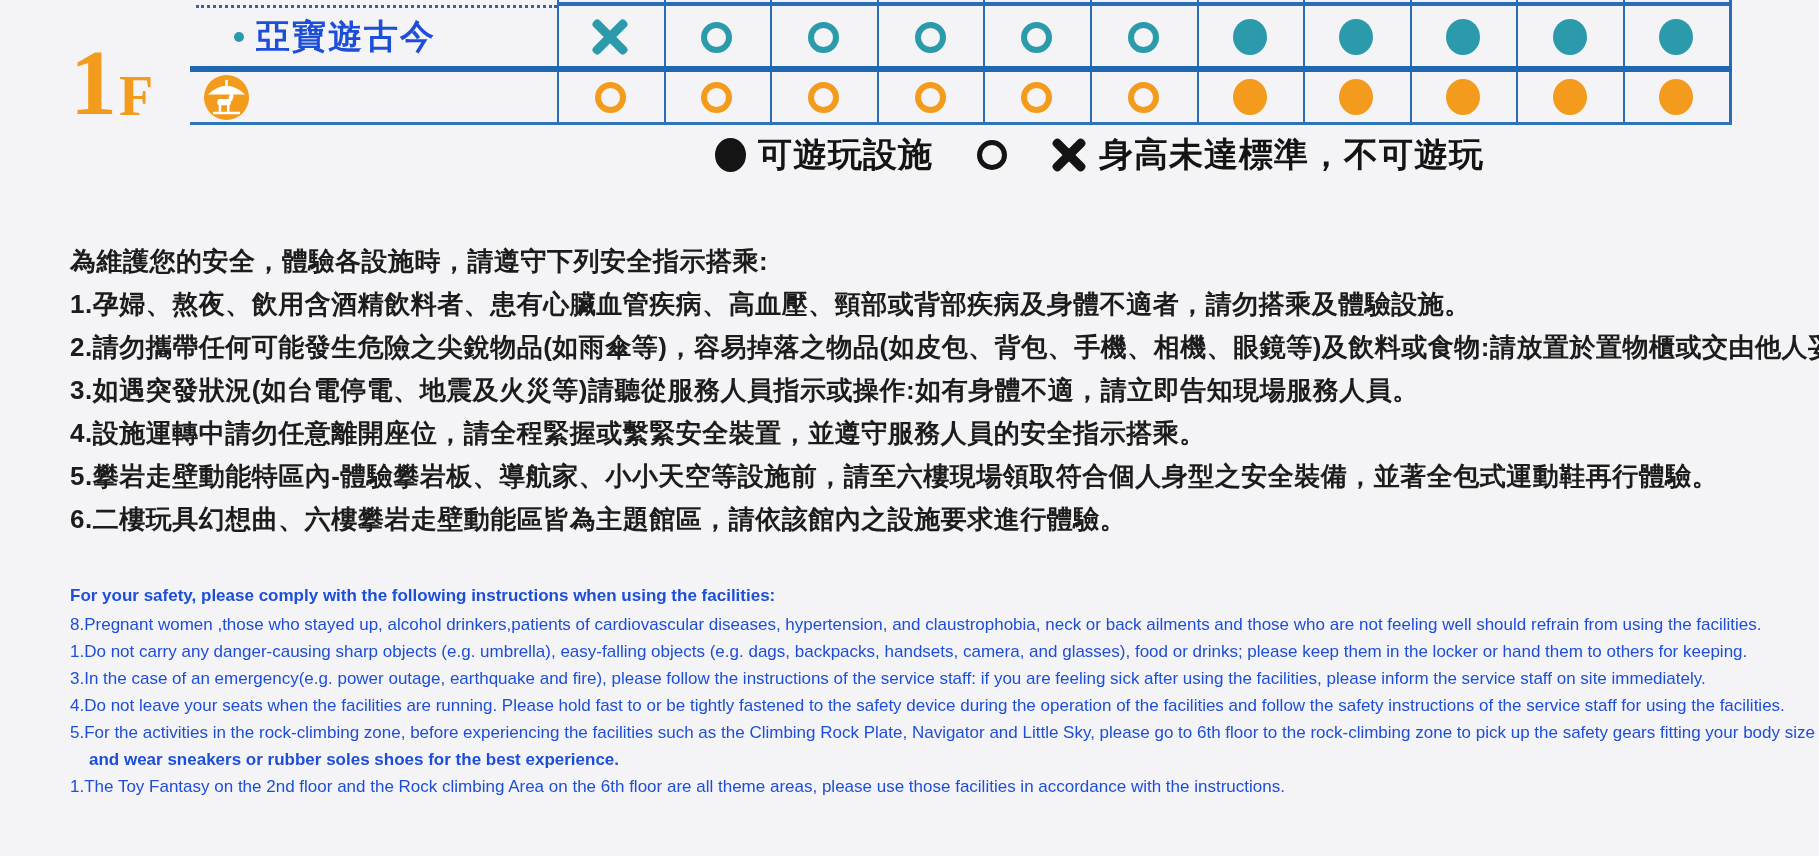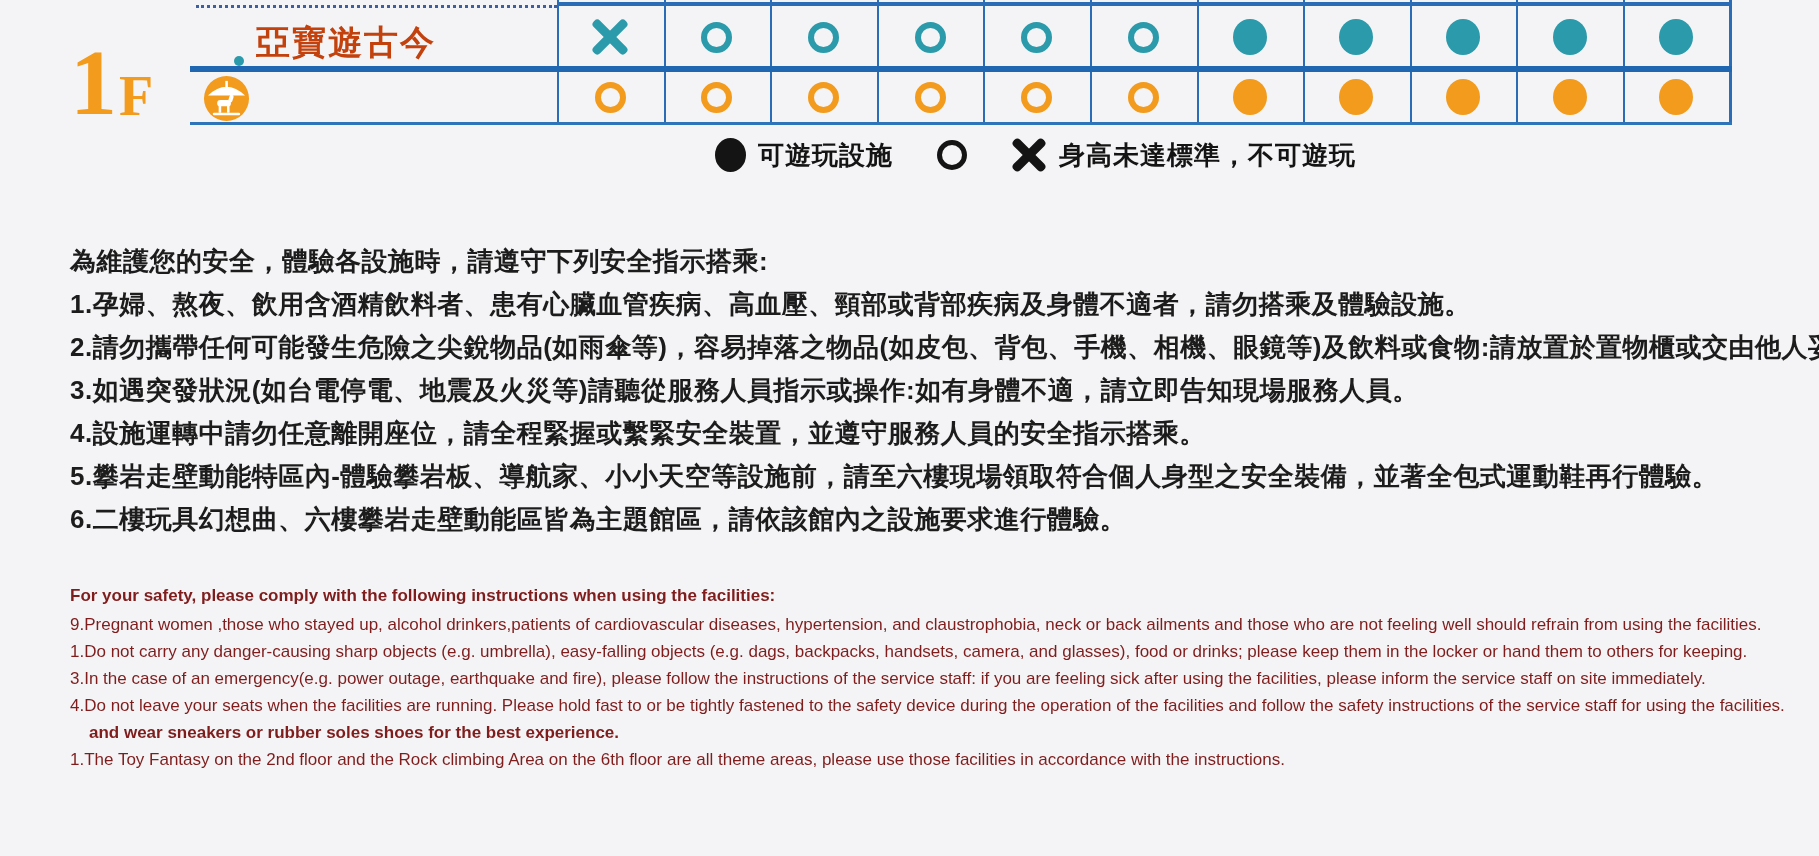--- a/index.html
+++ b/index.html
@@ -13,21 +13,21 @@
   .topline{position:absolute;left:557px;top:2px;width:1175px;height:4px;background:#2a6cb5;}
   .dottedline{position:absolute;left:196px;top:5px;width:361px;height:0;border-top:3px dotted #3b5fa0;}
   .divider{position:absolute;left:190px;top:66px;width:1542px;height:6px;background:#1f67b0;}
   .bottomline{position:absolute;left:190px;top:122px;width:1542px;height:3px;background:#2e74b8;}
 
   .floor{position:absolute;left:70px;top:46px;display:flex;align-items:flex-end;color:#f29b1d;
     font-family:"Liberation Serif",serif;font-weight:bold;}
   .floor .num{font-size:94px;line-height:72px;}
   .floor .ltr{font-size:56px;line-height:44px;margin-left:2px;}
 
-  .namecell{position:absolute;left:190px;width:367px;display:flex;align-items:flex-end;color:#c2410c;}
+  .namecell{position:absolute;left:190px;width:367px;display:flex;align-items:center;color:#1d4ed8;}
   .namecell.r1{top:8px;height:58px;}
   .namecell.r2{top:72px;height:50px;}
   .bullet-dot{width:10px;height:10px;border-radius:50%;background:#2b9aab;margin-left:44px;flex:0 0 auto;}
   .name1{font-size:34px;font-weight:600;letter-spacing:2px;margin-left:12px;white-space:nowrap;}
   .carousel{width:47px;height:47px;margin-left:13px;flex:0 0 auto;}
   .name2{font-size:37px;font-weight:700;letter-spacing:2px;margin-left:9px;white-space:nowrap;}
 
   .cells{position:absolute;left:557px;width:1173px;display:flex;}
   .cells.r1{top:8px;height:58px;}
   .cells.r2{top:72px;height:50px;}
@@ -41,28 +41,28 @@
   .sym.x::after{transform:translate(-50%,-50%) rotate(-45deg);}
 
   
   .legend{position:absolute;top:133px;left:715px;height:44px;display:flex;align-items:center;gap:44px;color:#141414;}
   .legend-item{display:flex;align-items:center;gap:12px;}
   .legend-item .sym{color:#141414;}
   .legend-item .sym.open{border-width:5px;width:30px;height:30px;}
   .legend-item .sym.filled{width:31px;height:34px;}
   .legend-item .sym.x{width:36px;height:36px;}
   .legend-item .sym.x::before,.legend-item .sym.x::after{width:9px;height:42px;}
-  .legend-label{font-size:26px;font-weight:700;letter-spacing:1px;white-space:nowrap;}
+  .legend-label{font-size:34px;font-weight:700;letter-spacing:1px;white-space:nowrap;}
 
   
   .zh{position:absolute;left:70px;top:240px;color:#1c1c1c;font-size:26px;font-weight:600;letter-spacing:0.5px;}
   .zh div{height:43px;line-height:43px;white-space:nowrap;}
 
   
-  .en{position:absolute;left:70px;top:581px;color:#7f1d1d;font-size:17px;}
+  .en{position:absolute;left:70px;top:581px;color:#1d4ed8;font-size:17px;}
   .en .intro{height:30px;line-height:30px;font-weight:600;}
   .en div{height:27px;line-height:27px;white-space:nowrap;}
   .en .indent{padding-left:19px;font-weight:bold;}
 </style>
 </head>
 <body>
 
 <div id="stage">
 
   <div class="vlines"></div>
@@ -185,21 +185,22 @@
     <div>1.孕婦、熬夜、飲用含酒精飲料者、患有心臟血管疾病、高血壓、頸部或背部疾病及身體不適者，請勿搭乘及體驗設施。</div>
     <div>2.請勿攜帶任何可能發生危險之尖銳物品(如雨傘等)，容易掉落之物品(如皮包、背包、手機、相機、眼鏡等)及飲料或食物:請放置於置物櫃或交由他人妥善保管。</div>
     <div>3.如遇突發狀況(如台電停電、地震及火災等)請聽從服務人員指示或操作:如有身體不適，請立即告知現場服務人員。</div>
     <div>4.設施運轉中請勿任意離開座位，請全程緊握或繫緊安全裝置，並遵守服務人員的安全指示搭乘。</div>
     <div>5.攀岩走壁動能特區內-體驗攀岩板、導航家、小小天空等設施前，請至六樓現場領取符合個人身型之安全裝備，並著全包式運動鞋再行體驗。</div>
     <div>6.二樓玩具幻想曲、六樓攀岩走壁動能區皆為主題館區，請依該館內之設施要求進行體驗。</div>
   </div>
 
   <div class="en">
     <div class="intro">For your safety, please comply with the following instructions when using the facilities:</div>
-    <div>9.Pregnant women ,those who stayed up, alcohol drinkers,patients of cardiovascular diseases, hypertension, and claustrophobia, neck or back ailments and those who are not feeling well should refrain from using the facilities.</div>
+    <div>8.Pregnant women ,those who stayed up, alcohol drinkers,patients of cardiovascular diseases, hypertension, and claustrophobia, neck or back ailments and those who are not feeling well should refrain from using the facilities.</div>
     <div>1.Do not carry any danger-causing sharp objects (e.g. umbrella), easy-falling objects (e.g. dags, backpacks, handsets, camera, and glasses), food or drinks; please keep them in the locker or hand them to others for keeping.</div>
     <div>3.In the case of an emergency(e.g. power outage, earthquake and fire), please follow the instructions of the service staff: if you are feeling sick after using the facilities, please inform the service staff on site immediately.</div>
     <div>4.Do not leave your seats when the facilities are running. Please hold fast to or be tightly fastened to the safety device during the operation of the facilities and follow the safety instructions of the service staff for using the facilities.</div>
+    <div>5.For the activities in the rock-climbing zone, before experiencing the facilities such as the Climbing Rock Plate, Navigator and Little Sky, please go to 6th floor to the rock-climbing zone to pick up the safety gears fitting your body size</div>
     <div class="indent">and wear sneakers or rubber soles shoes for the best experience.</div>
     <div>1.The Toy Fantasy on the 2nd floor and the Rock climbing Area on the 6th floor are all theme areas, please use those facilities in accordance with the instructions.</div>
   </div>
 
 </div>
 
 </body></html>

